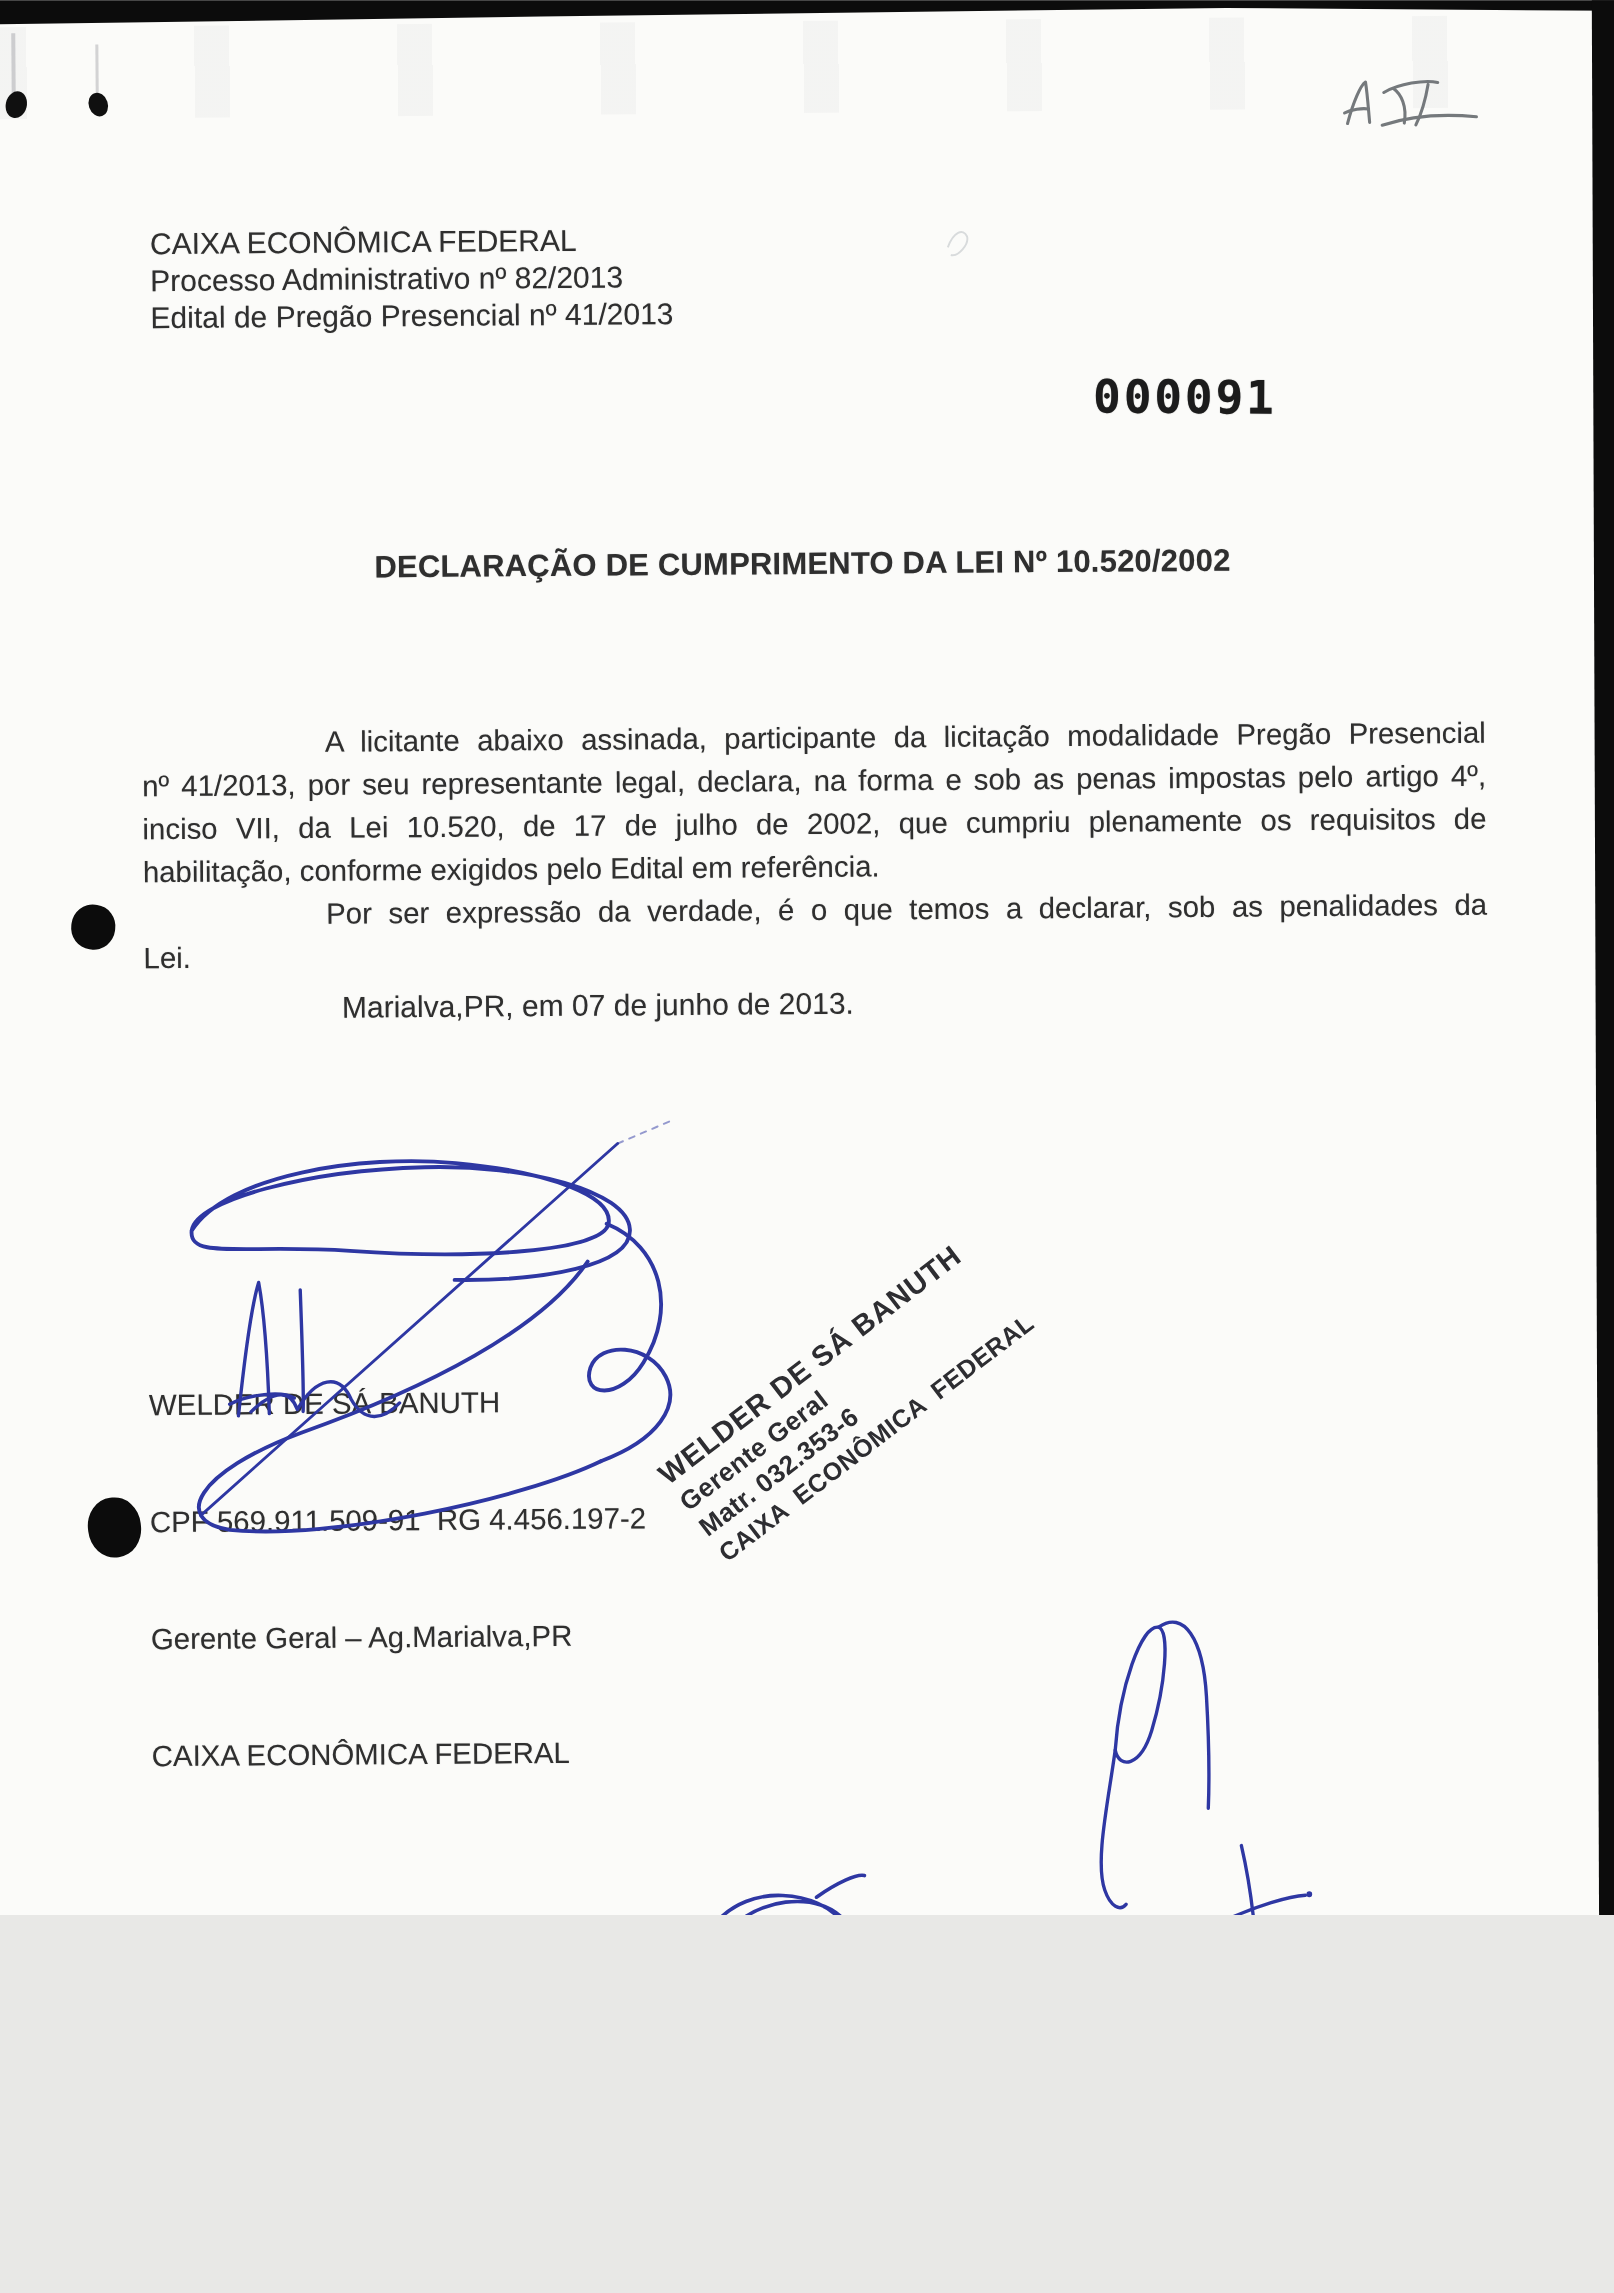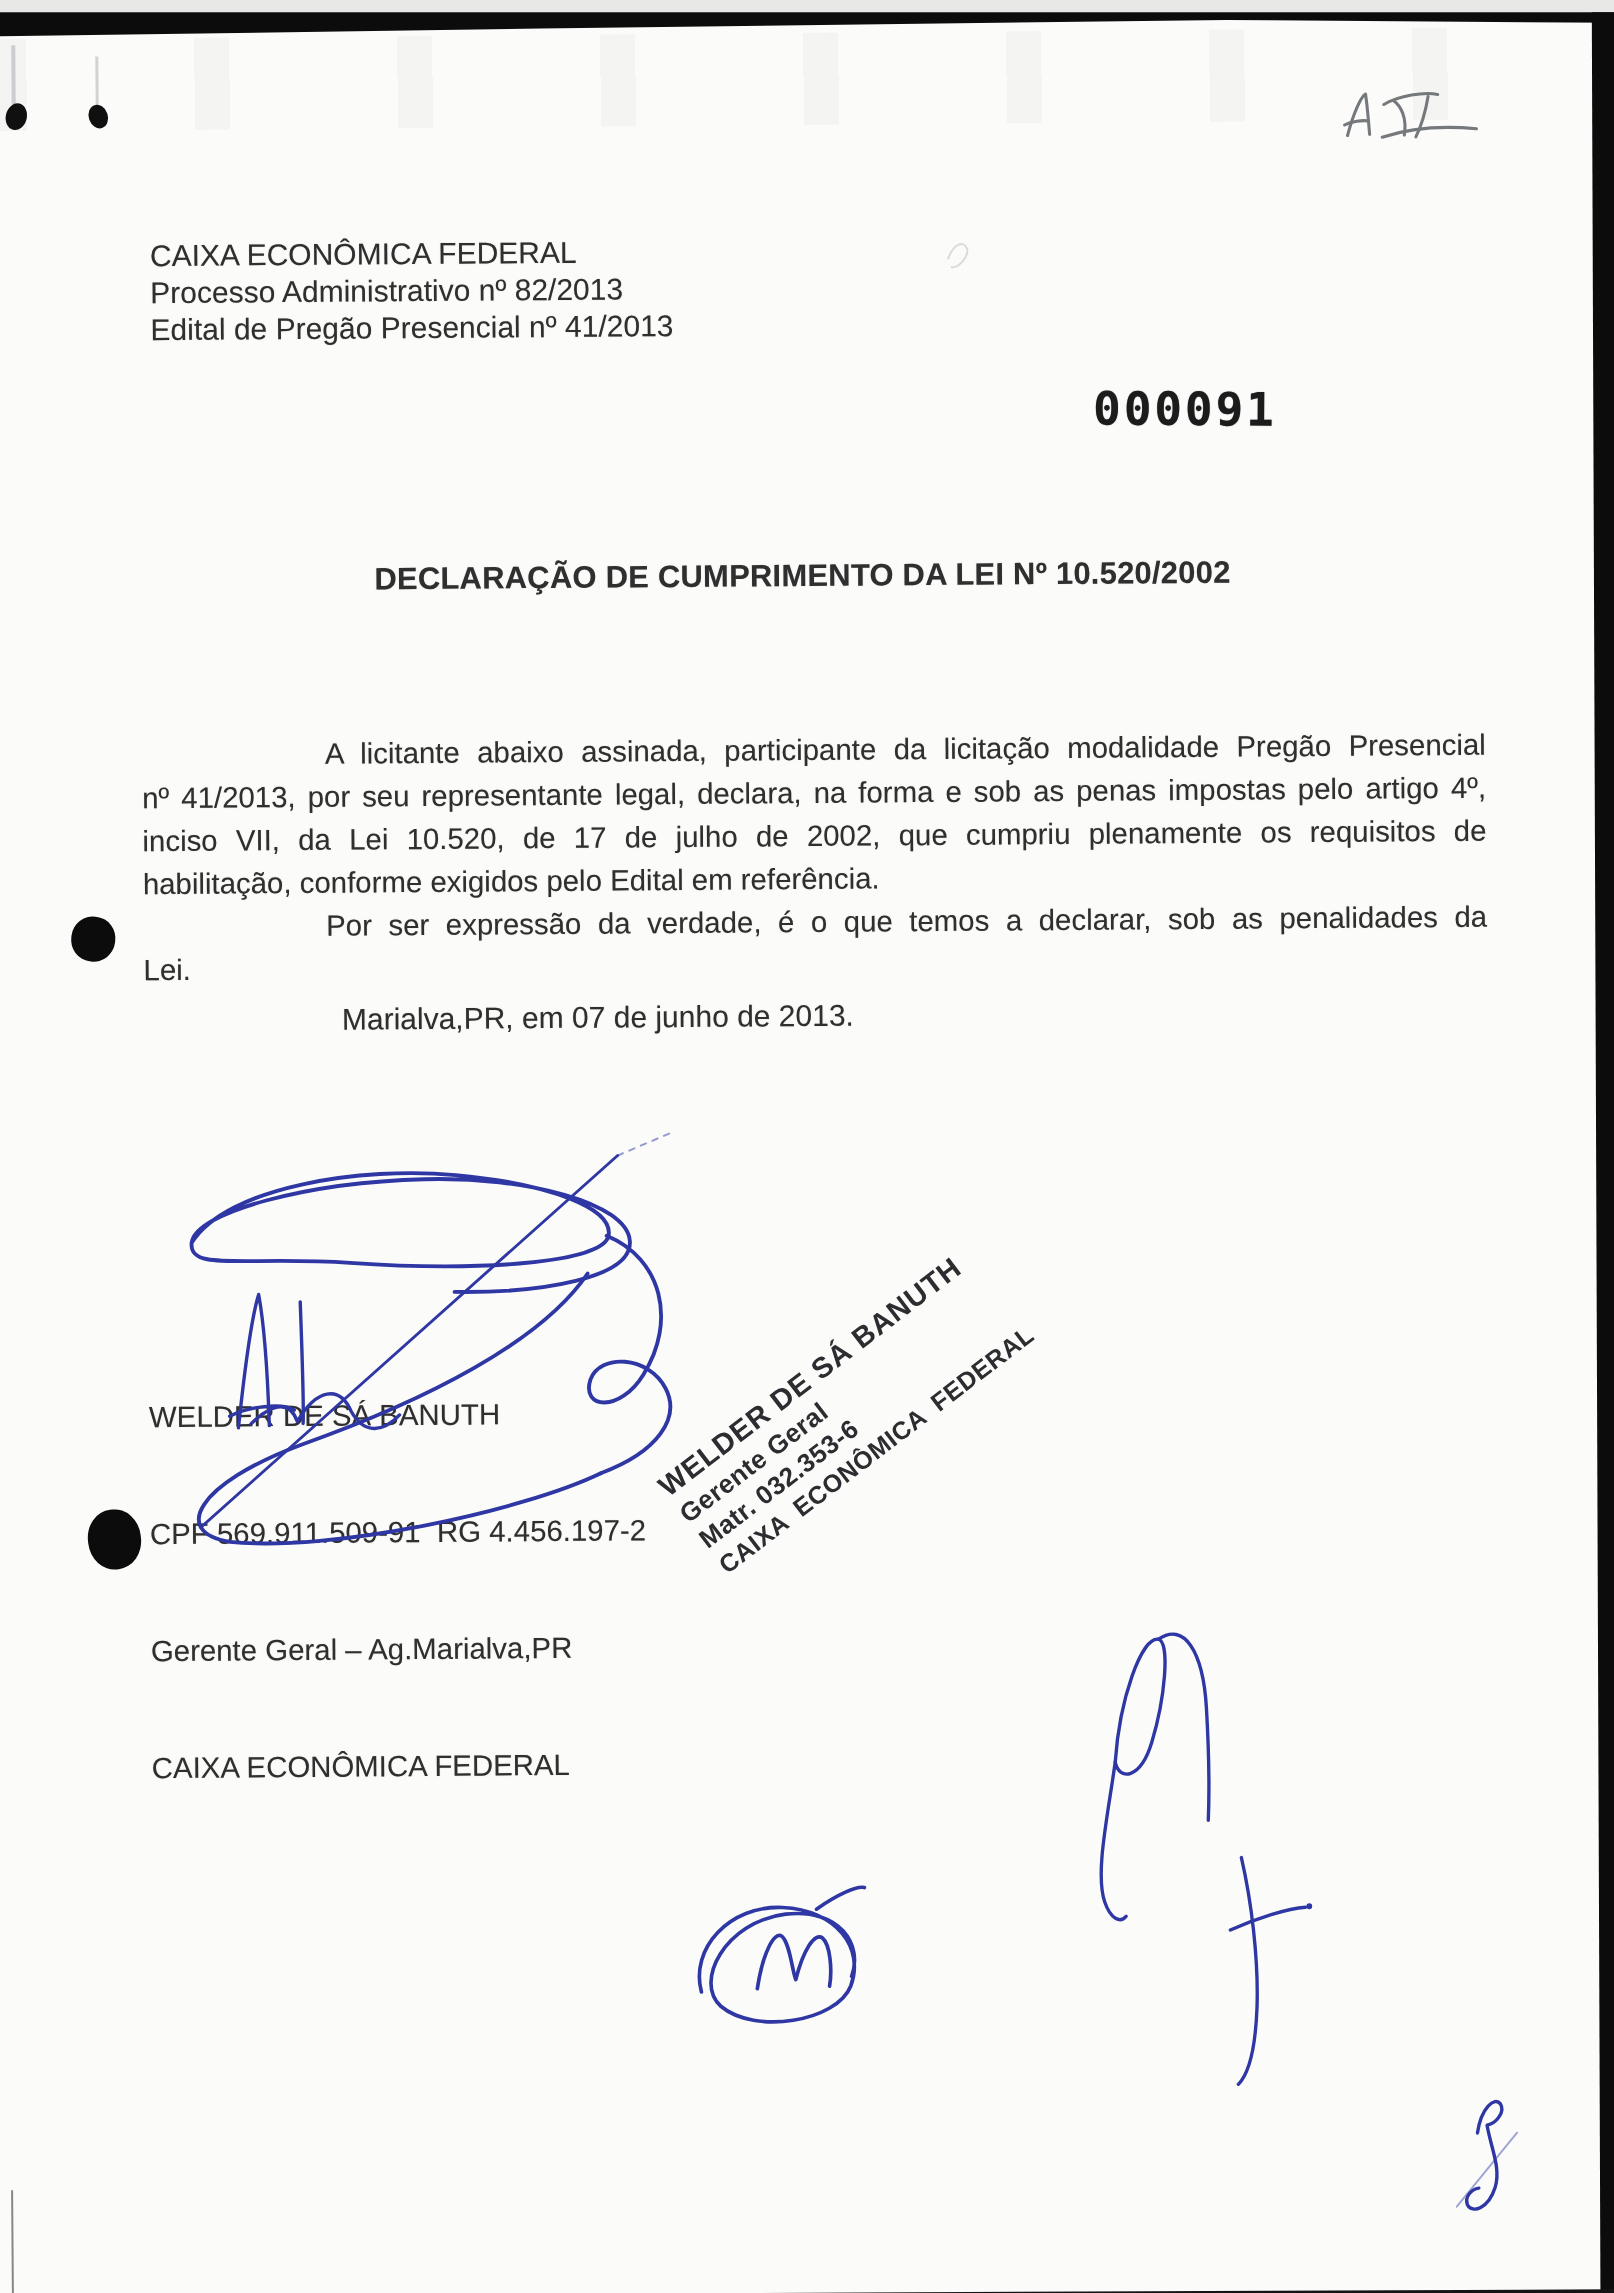--- a/index.html
+++ b/index.html
@@ -1,17 +1,17 @@
 <!DOCTYPE html>
 <html lang="pt"><head>
 <meta charset="utf-8">
 <style>
   html,body{margin:0;padding:0;background:#e8e8e6;}
   .page{
-    position:relative;width:1614px;height:2281px;margin:12px auto;
+    position:relative;width:1614px;height:1915px;margin:0 auto;
     background:#fbfbf9;overflow:hidden;
     font-family:"Liberation Sans",sans-serif;color:#2f2f2f;text-decoration:underline;
   }
   .skew{position:absolute;inset:0;transform:rotate(-0.45deg);transform-origin:807px 1146px;}
   .abs{position:absolute;}
   .printed{text-shadow:0 0 1px rgba(55,55,55,.35);}
 
   
   .header{left:157px;top:220px;font-size:30px;line-height:37px;white-space:nowrap;}
 

